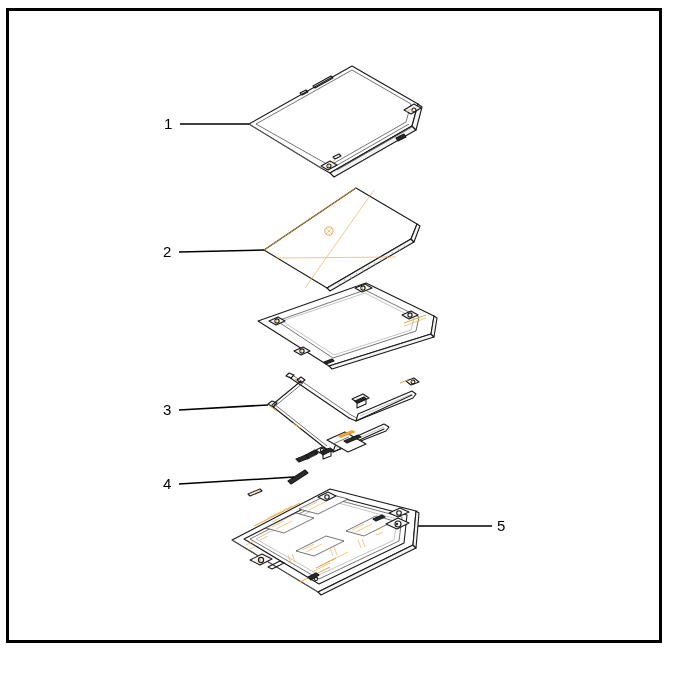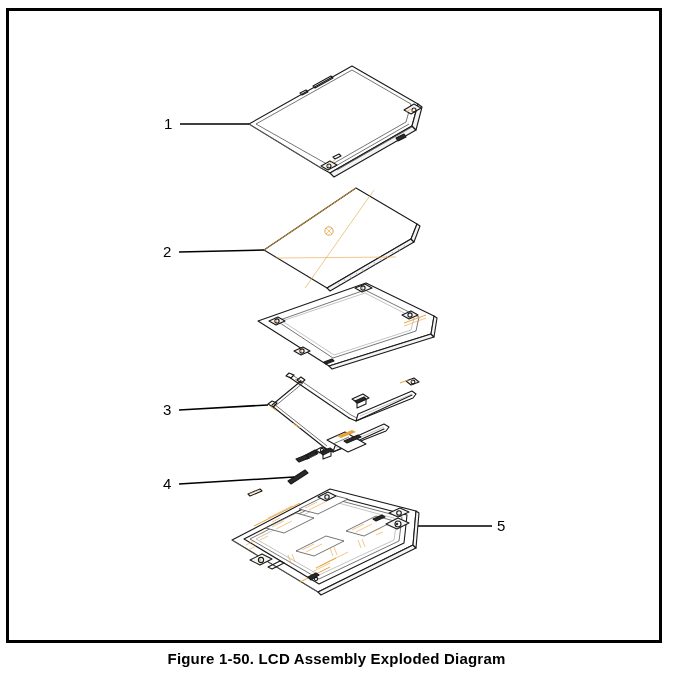--- a/index.html
+++ b/index.html
@@ -311,15 +311,14 @@
 
     <g>
       <text class="num" x="164" y="129">1</text>
       <text class="num" x="163" y="257">2</text>
       <text class="num" x="163" y="415">3</text>
       <text class="num" x="163" y="489">4</text>
       <text class="num" x="497" y="531">5</text>
     </g>
   </svg>
 
-  <div id="caption">Figure 1-50.   LCD Assembly Exploded Diagram</div>
 
 </div>
 
 </body></html>

